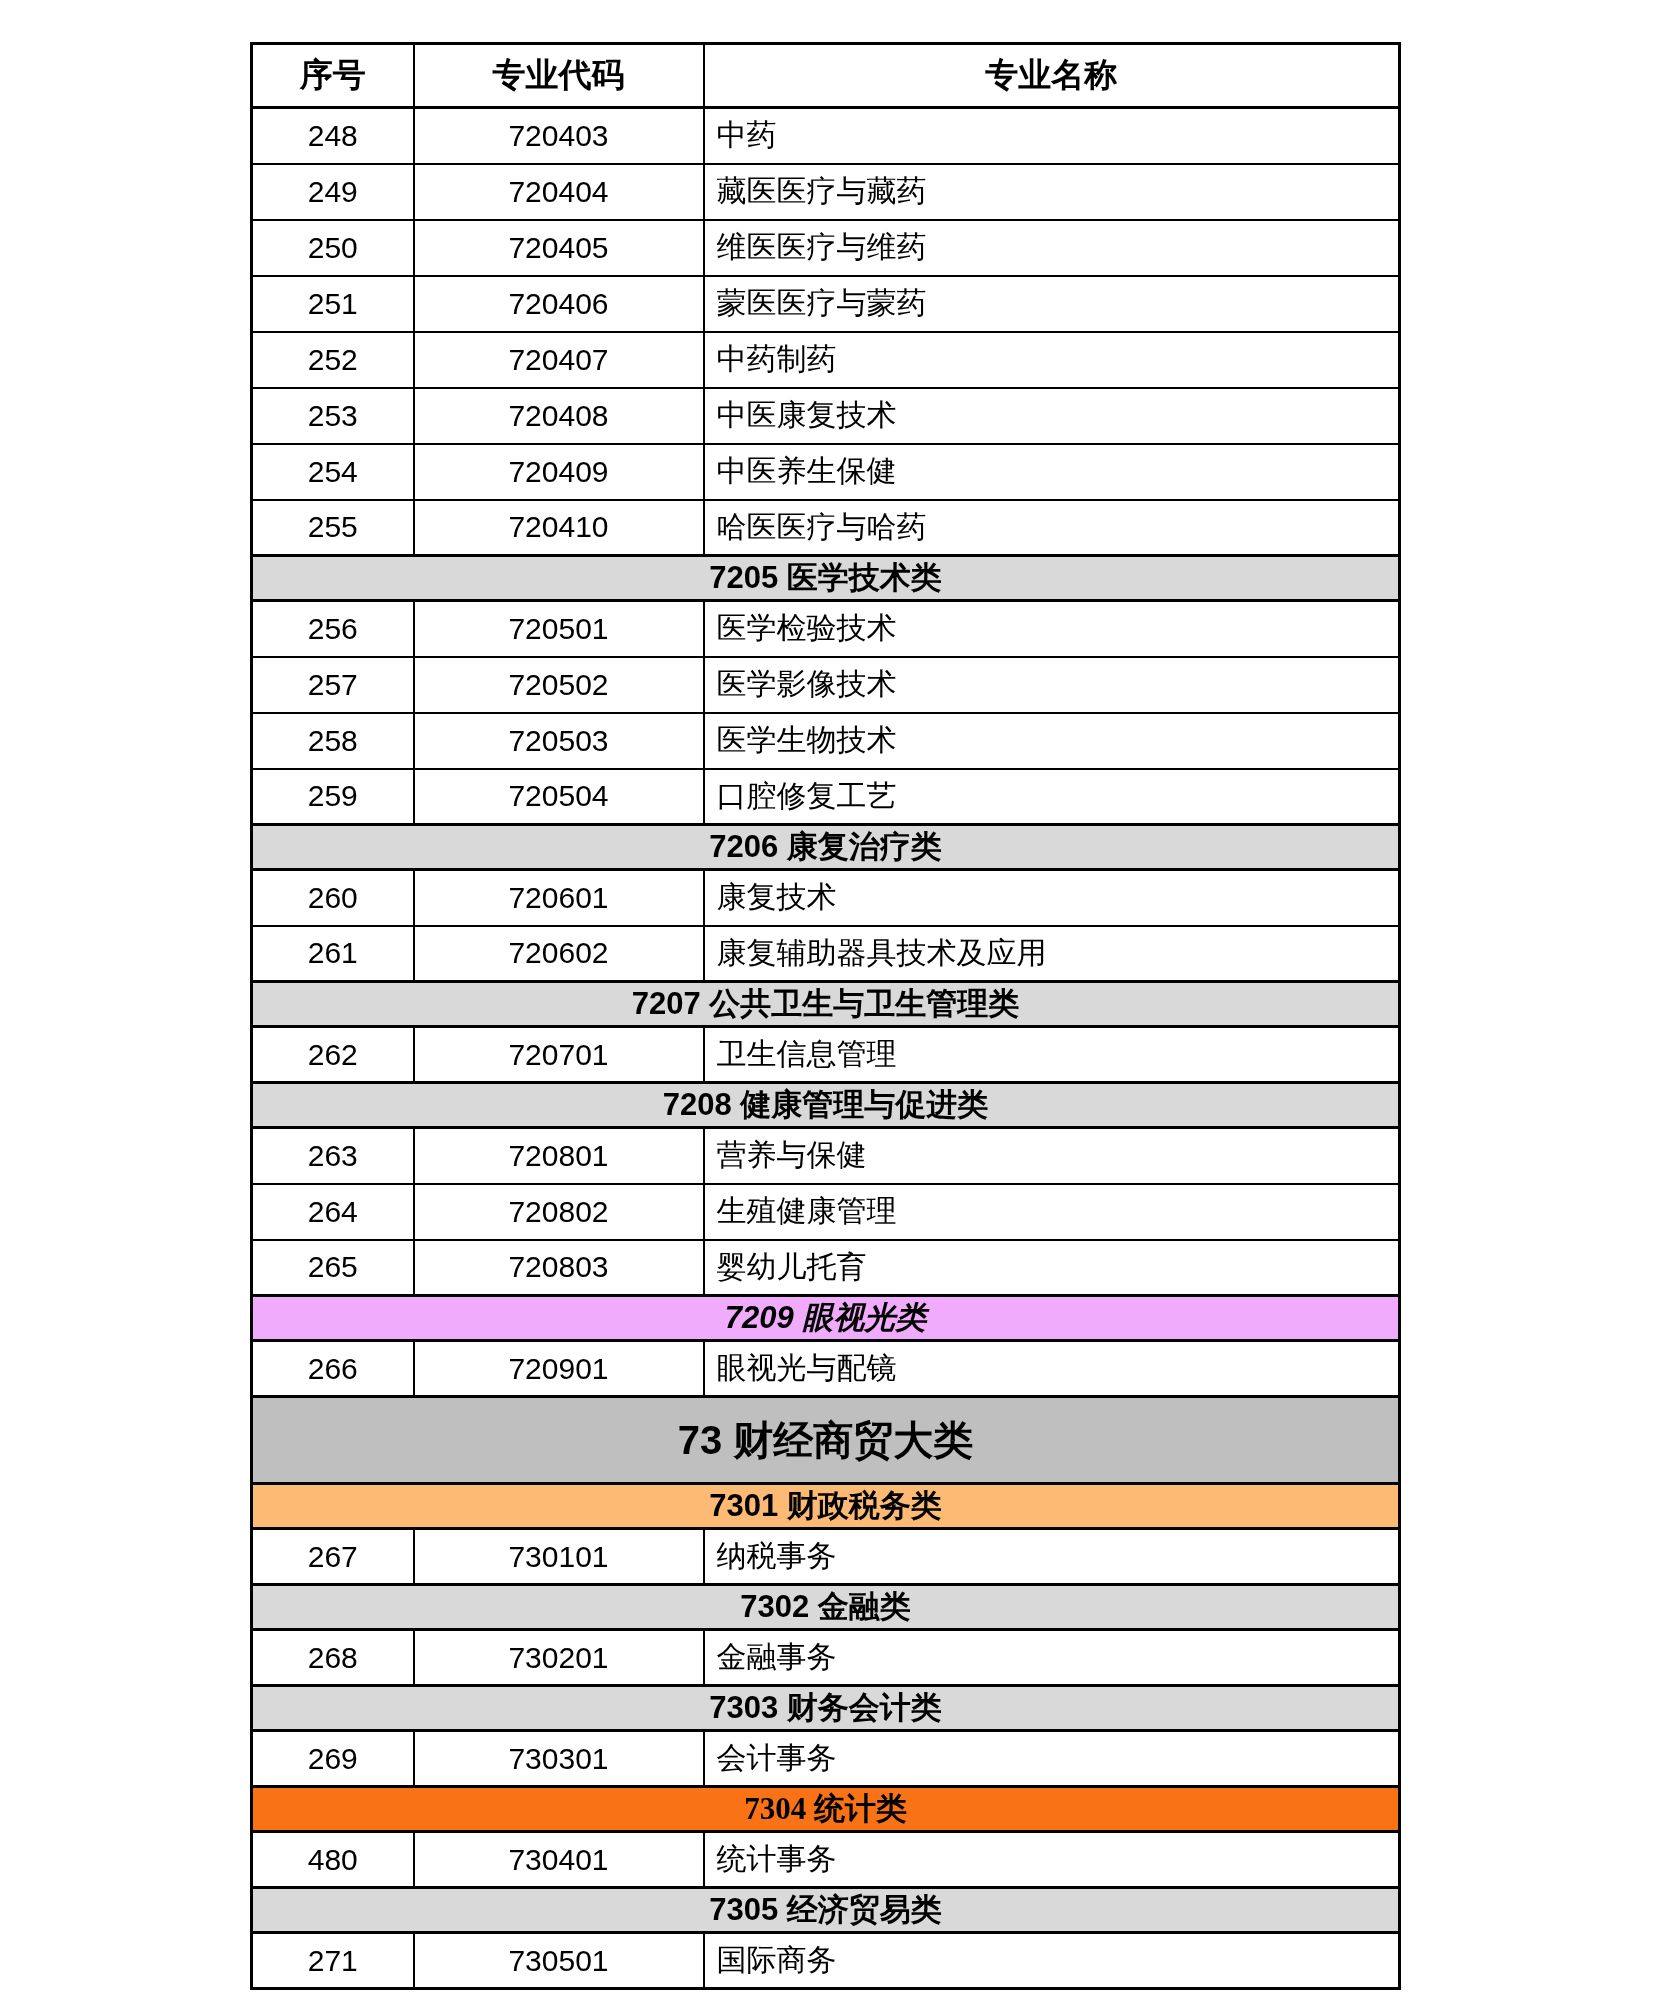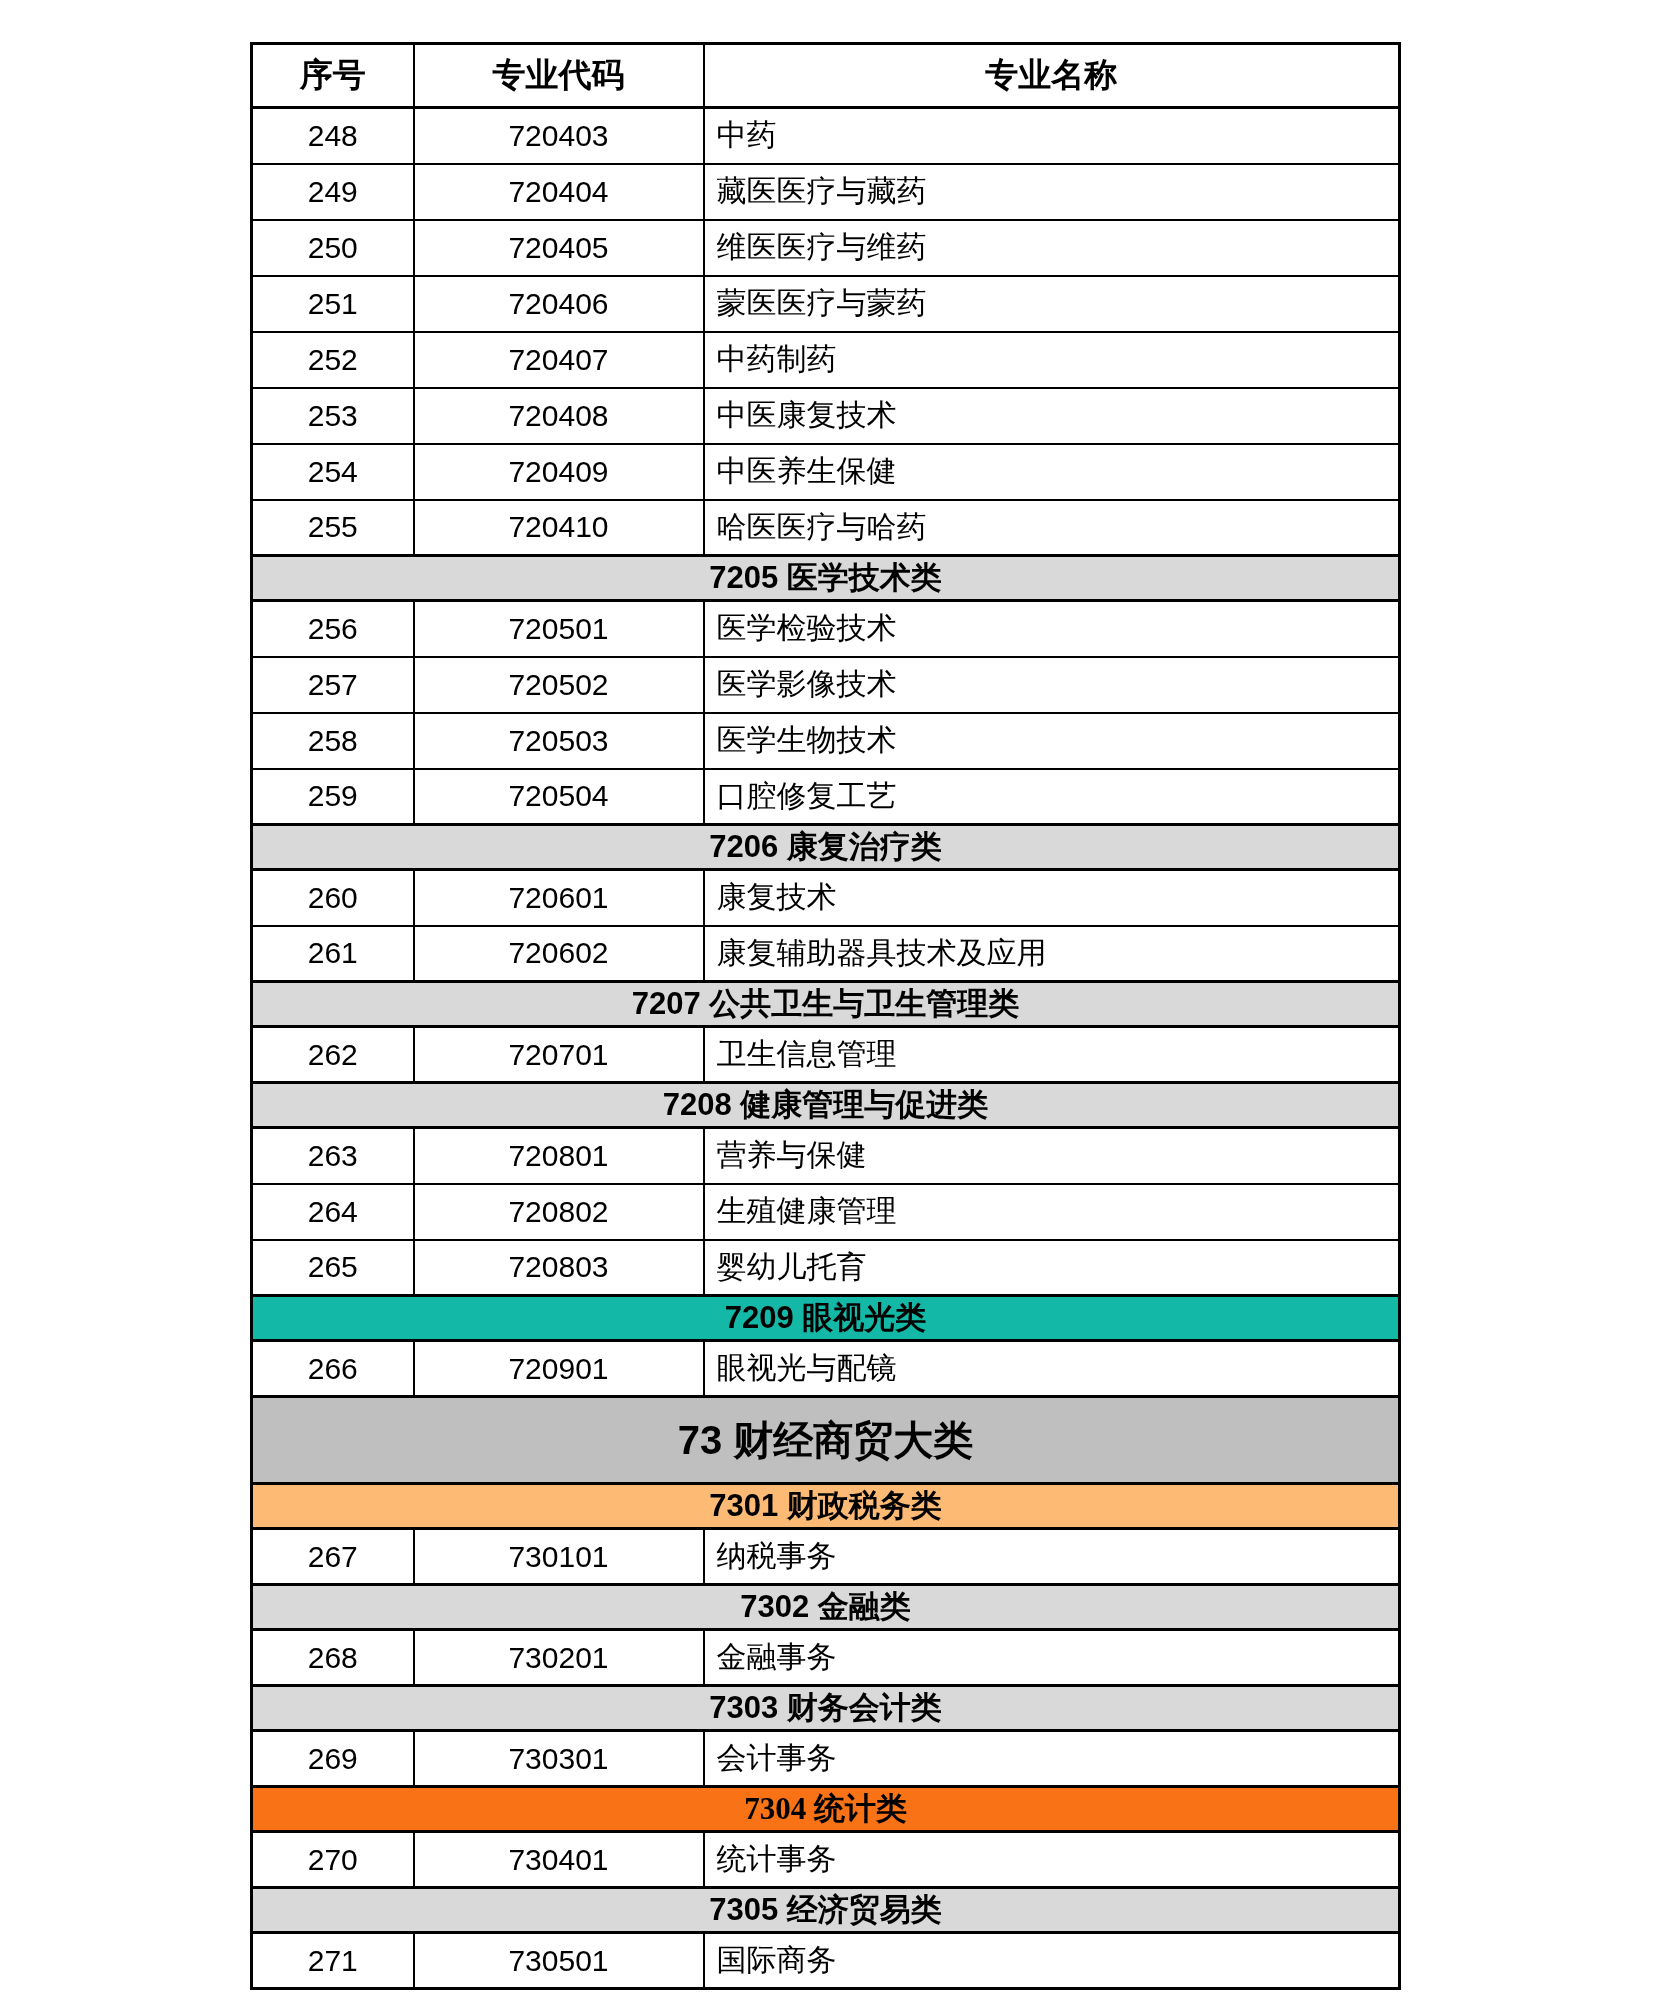--- a/index.html
+++ b/index.html
@@ -194,21 +194,21 @@
           <td class="num">264</td>
           <td class="num">720802</td>
           <td class="name">生殖健康管理</td>
         </tr>
         <tr>
           <td class="num">265</td>
           <td class="num">720803</td>
           <td class="name">婴幼儿托育</td>
         </tr>
         <tr class="section-row">
-          <td colspan="3" style="background: #14b8a6;">7209 眼视光类</td>
+          <td colspan="3" style="background: #f0abfc; font-style: italic;">7209 眼视光类</td>
         </tr>
         <tr>
           <td class="num">266</td>
           <td class="num">720901</td>
           <td class="name">眼视光与配镜</td>
         </tr>
         <tr class="major-section-row">
           <td colspan="3" style="background: rgb(191, 191, 191);">73 财经商贸大类</td>
         </tr>
         <tr class="section-row">
@@ -232,21 +232,21 @@
         </tr>
         <tr>
           <td class="num">269</td>
           <td class="num">730301</td>
           <td class="name">会计事务</td>
         </tr>
         <tr class="section-row">
           <td colspan="3" style="background: #f97316; font-family: Liberation Serif, serif;">7304 统计类</td>
         </tr>
         <tr>
-          <td class="num">270</td>
+          <td class="num">480</td>
           <td class="num">730401</td>
           <td class="name">统计事务</td>
         </tr>
         <tr class="section-row">
           <td colspan="3" style="background: rgb(217, 217, 217);">7305 经济贸易类</td>
         </tr>
         <tr>
           <td class="num">271</td>
           <td class="num">730501</td>
           <td class="name">国际商务</td>

